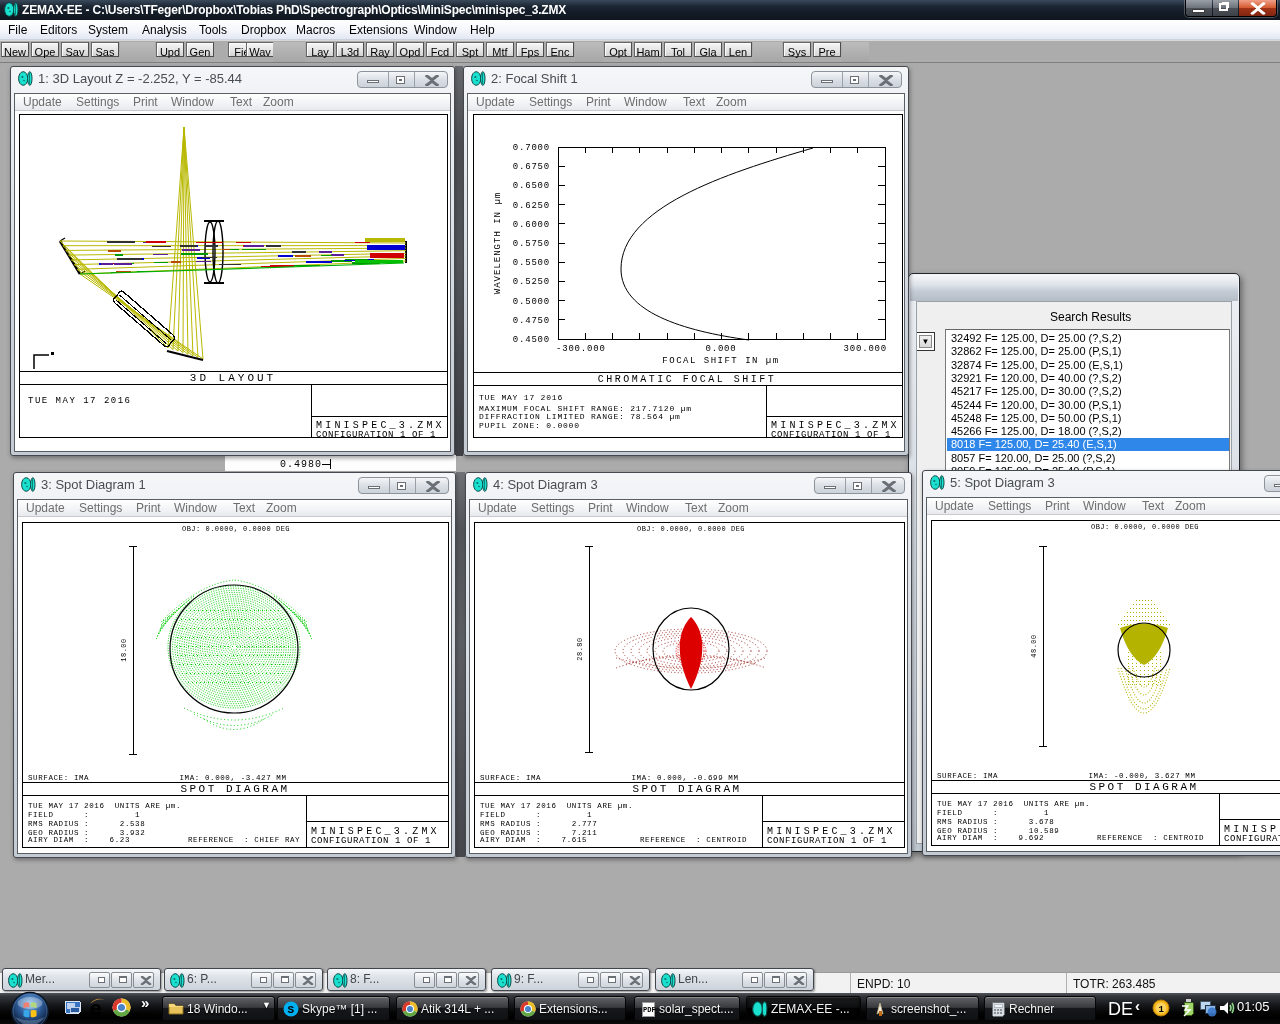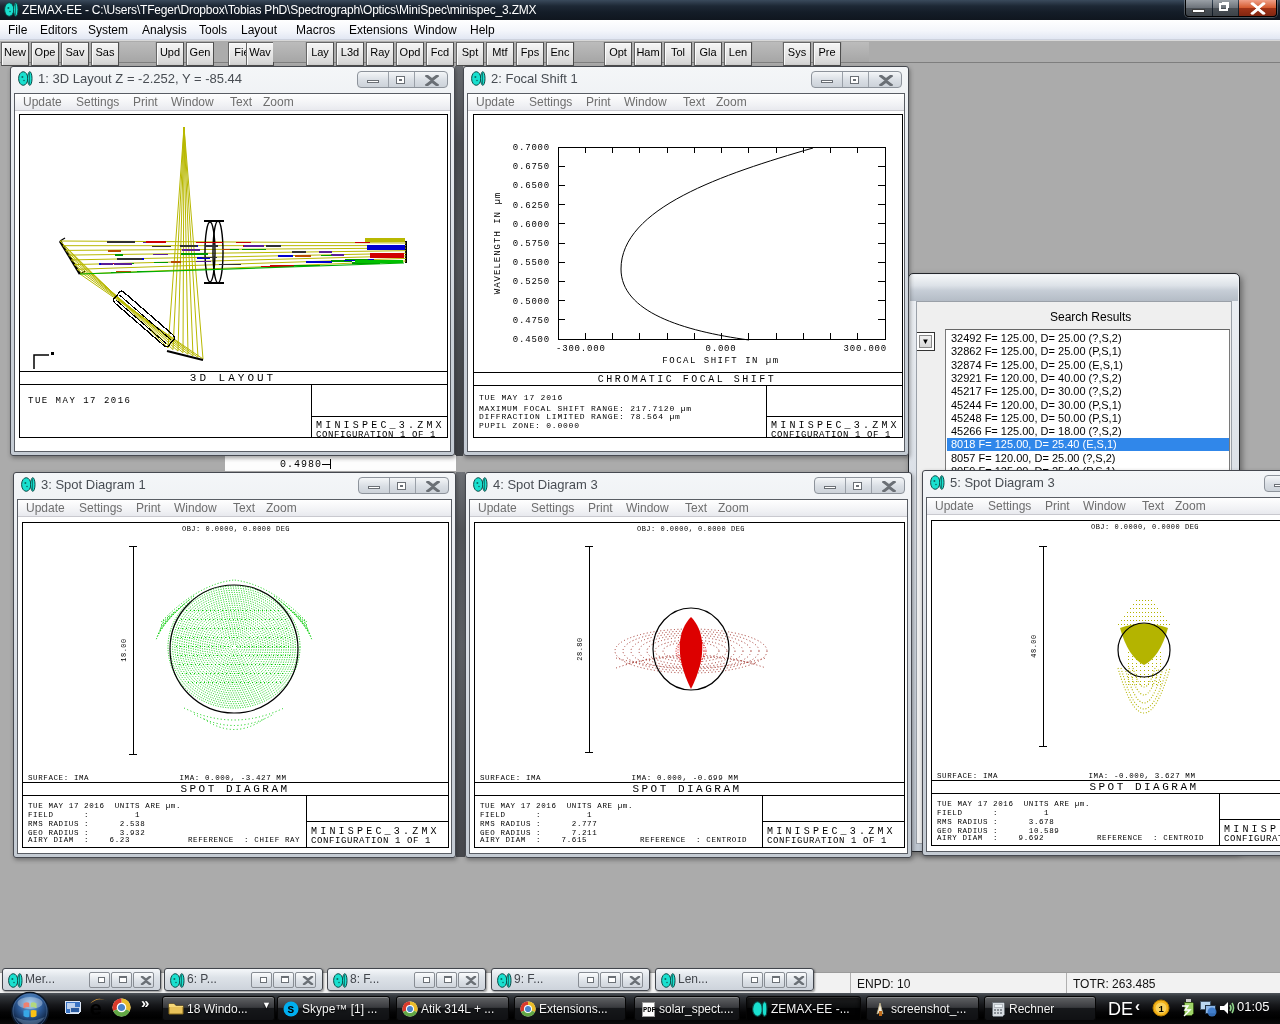--- a/index.html
+++ b/index.html
@@ -1,27 +1,27 @@
 <!DOCTYPE html>
 <html><head><meta charset="utf-8"><style>
 *{margin:0;padding:0;box-sizing:border-box}
 html,body{width:1280px;height:1024px;overflow:hidden}
 #root{position:absolute;left:0;top:0;width:1280px;height:1024px;background:#ababab;
  font-family:"Liberation Sans",sans-serif;overflow:hidden}
 .abs{position:absolute}
 
 #titlebar{left:0;top:0;width:1280px;height:20px;
  background:linear-gradient(180deg,#3a4a5c 0%,#1d2835 30%,#141d28 60%,#10161f 100%)}
-#titlebar .txt{left:22px;top:3px;font-size:12px;font-weight:normal;color:#fff;letter-spacing:-0.2px}
+#titlebar .txt{left:22px;top:3px;font-size:12px;font-weight:bold;color:#fff;letter-spacing:-0.2px}
 #menubar{left:0;top:20px;width:1280px;height:20px;
  background:linear-gradient(180deg,#ffffff 0%,#f4f6fb 55%,#e2e7f3 100%);border-bottom:1px solid #cdd2de}
 #menubar span{position:absolute;top:3px;font-size:12px;color:#000}
 #toolbar{left:0;top:40px;width:1280px;height:23px;background:#acacac;
  border-top:1px solid #d8d8d8;border-bottom:1px solid #7e7e7e}
-.tbtn{position:absolute;top:1px;height:24px;text-align:center;font-size:11px;color:#000;
+.tbtn{position:absolute;top:1px;height:15px;text-align:center;font-size:11px;color:#000;
  background:linear-gradient(180deg,#f6f6f6,#e3e3e3 60%,#d2d2d2);border:1px solid #666;
  border-right-color:#4d4d4d;border-bottom-color:#4d4d4d;box-shadow:inset 1px 1px 0 #fbfbfb;
  line-height:18px}
 
 .win{position:absolute;border:1px solid #45484f;border-radius:3px;
  background:linear-gradient(180deg,#f4f6f8 0%,#e0e4ea 35%,#cbd1d9 70%,#c4cbd3 100%);
  box-shadow:1px 2px 4px rgba(40,40,40,.45)}
 .win .cap{position:absolute;left:3px;top:3px;font-size:13px;color:#484d53;white-space:nowrap}
 .win .body{position:absolute;left:3px;right:3px;top:26px;bottom:3px;border:1px solid #595d64;background:#fff;overflow:hidden}
 .win .wmenu{position:absolute;left:0;top:0;right:0;height:17px;
@@ -80,21 +80,21 @@
           <path d="M3 1 L17 12 M17 1 L3 12" stroke="#fff" stroke-width="2.2"></path>
         </svg>
 </div>
 </div>
 <div class="abs" id="menubar">
 <span style="left:8px">File</span>
 <span style="left:40px">Editors</span>
 <span style="left:88px">System</span>
 <span style="left:142px">Analysis</span>
 <span style="left:199px">Tools</span>
-<span style="left:241px">Layout</span>
+<span style="left:241px">Dropbox</span>
 <span style="left:296px">Macros</span>
 <span style="left:349px">Extensions</span>
 <span style="left:414px">Window</span>
 <span style="left:470px">Help</span>
 </div>
 <div class="abs" id="toolbar">
 <div class="tbtn" style="left:1px;width:28px">New</div>
 <div class="tbtn" style="left:31px;width:28px">Ope</div>
 <div class="tbtn" style="left:61px;width:28px">Sav</div>
 <div class="tbtn" style="left:91px;width:28px">Sas</div>

